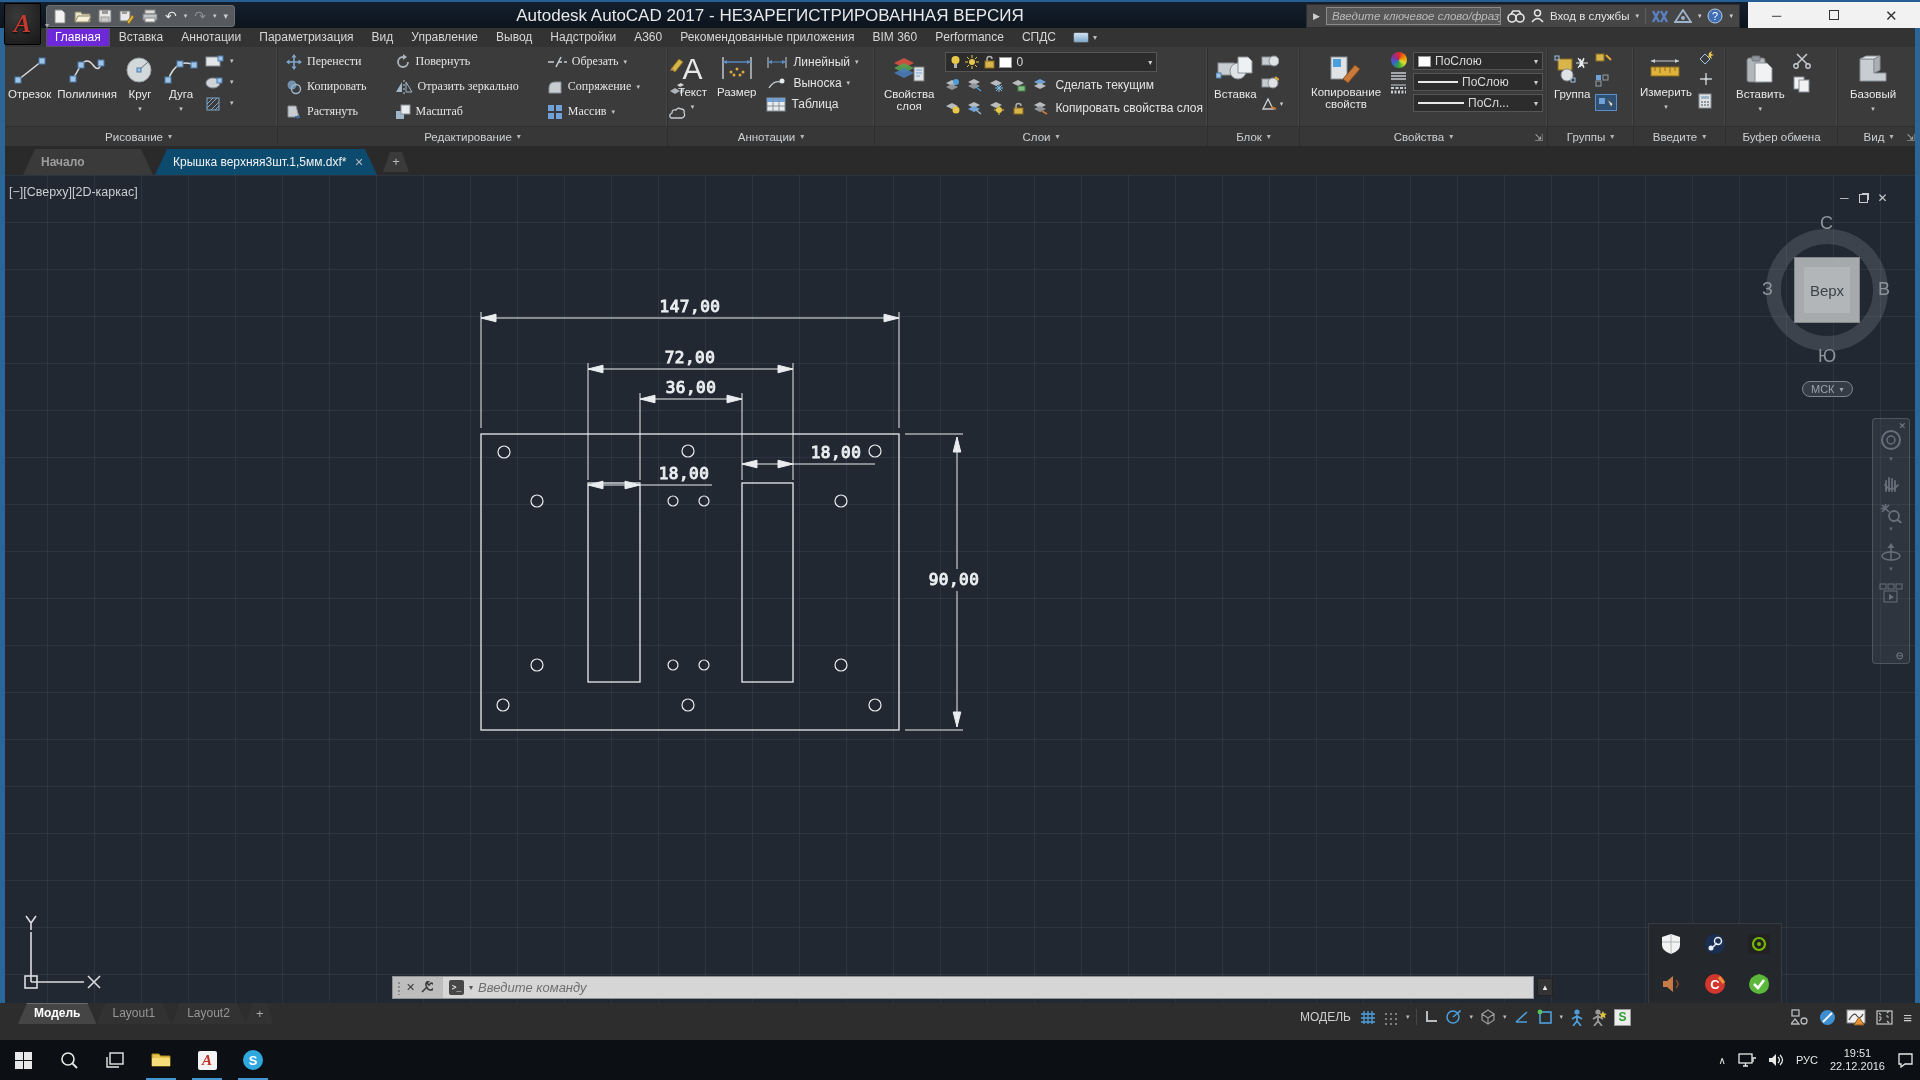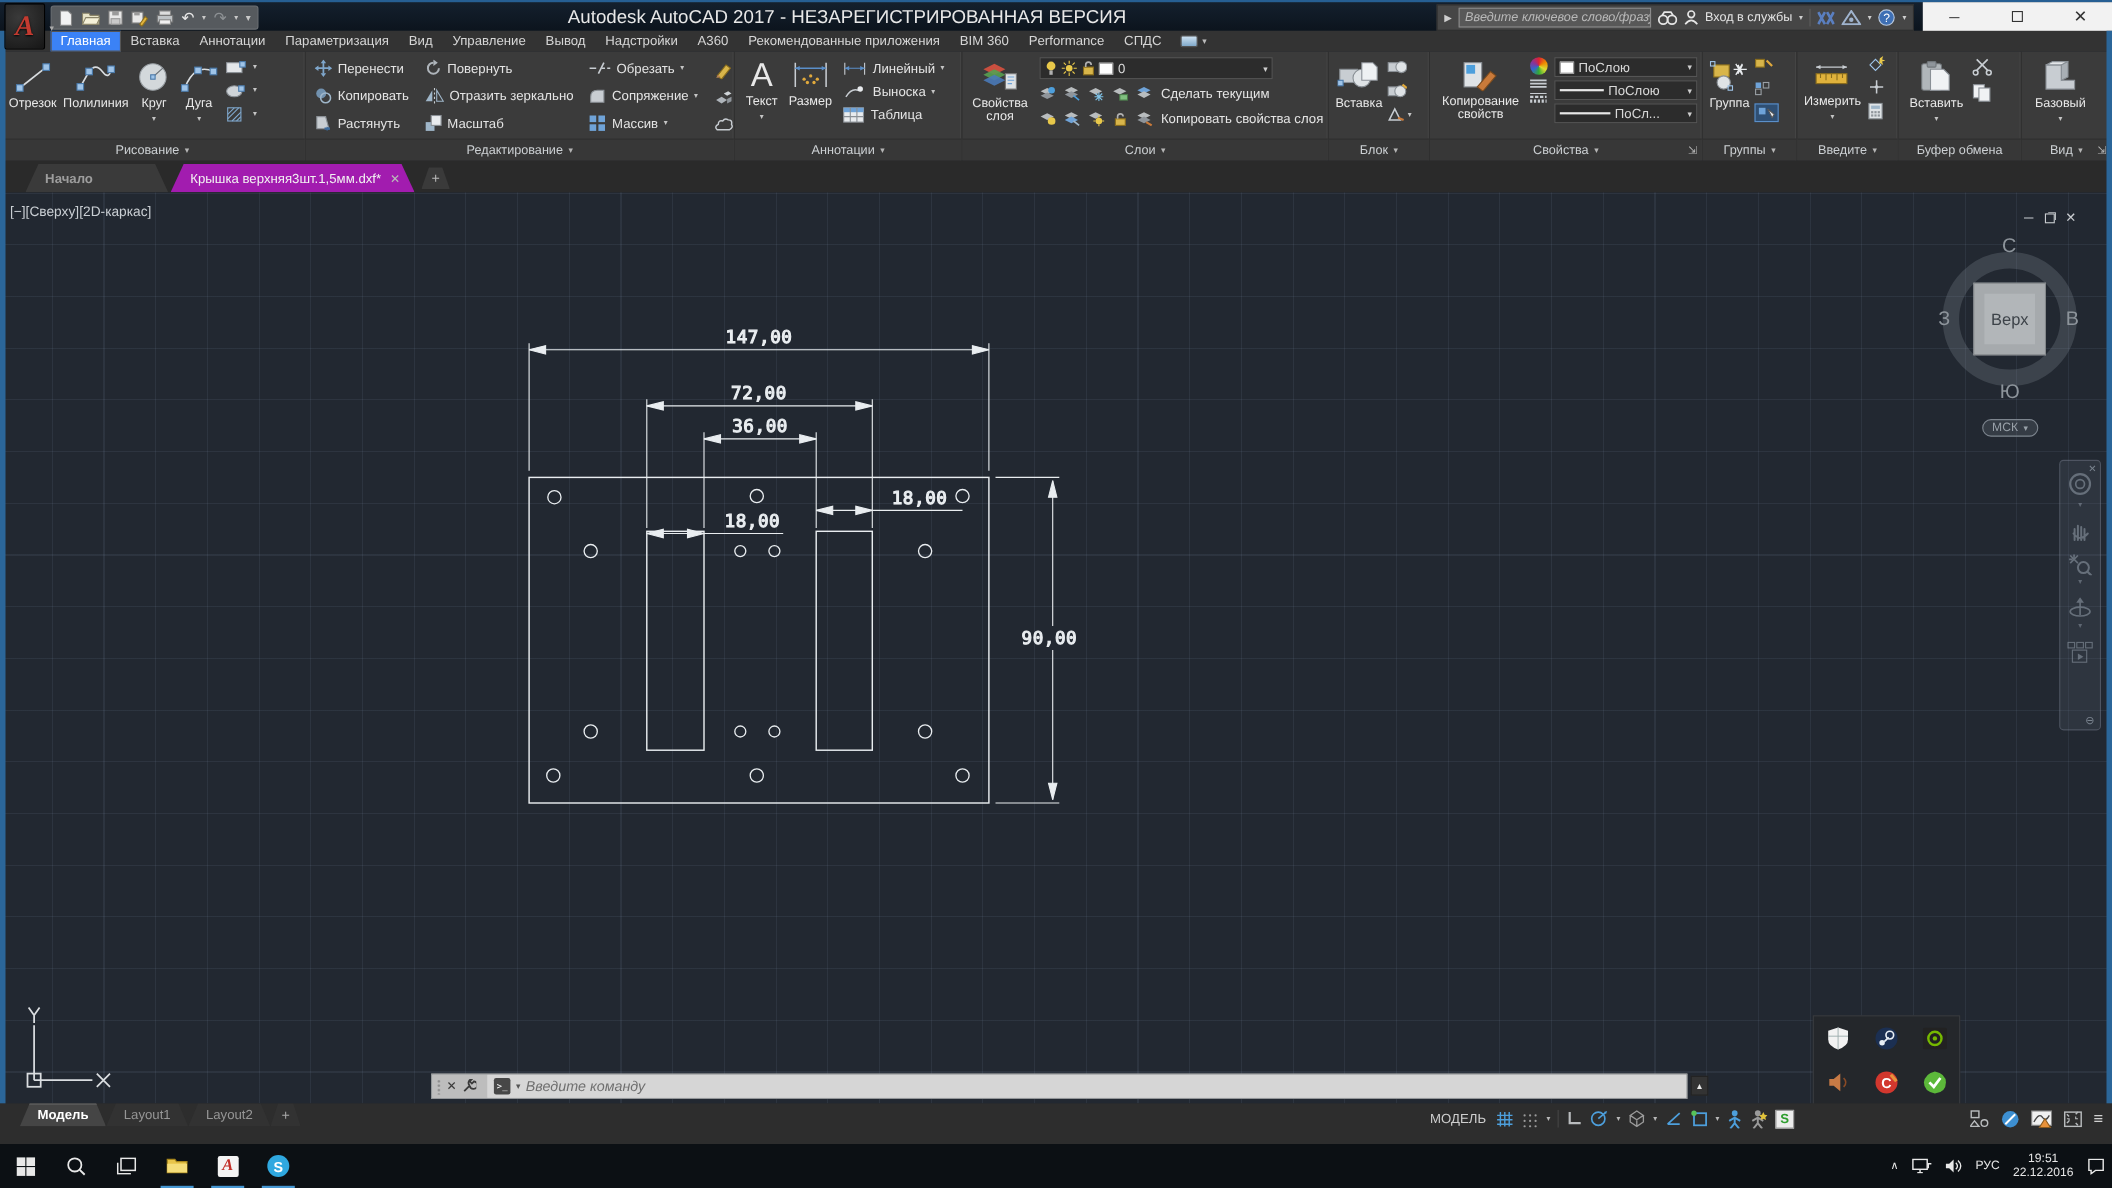--- a/index.html
+++ b/index.html
@@ -34,21 +34,21 @@
   .searchbox { width:175px; height:18px; background:#585858; border:1px solid #8b8b8b;
     color:#b9b9b9; font-style:italic; font-size:11.5px; line-height:16px; padding:0 5px;
     white-space:nowrap; overflow:hidden; }
   .ic-label { color:#e3e3e3; font-size:11.5px; white-space:nowrap; }
   .ic-sep { width:1px; height:16px; background:#5e5e5e; }
 
   
   .ribbon-tabs { position:absolute; left:0; top:28px; width:1920px; height:19px; background:#333333;
     display:flex; align-items:stretch; padding-left:46px; }
   .rtab { color:#d6d6d6; font-size:12px; line-height:19px; padding:0 9px; white-space:nowrap; }
-  .rtab.active { background:#3b82f6; color:#fff; box-shadow:inset 0 0 0 1px #555; }
+  .rtab.active { background:#6d28d9; color:#fff; box-shadow:inset 0 0 0 1px #555; }
   .rtab-tool { display:flex; align-items:center; gap:4px; padding:0 8px; }
   .rtab-tool .pic { width:16px; height:11px; background:linear-gradient(#cfe3f2,#7fa8c9); border:1px solid #555; border-radius:2px; }
   .rtab-tool .dd { color:#bbb; font-size:8px; }
 
   
   .ribbon { position:absolute; left:0; top:47px; width:1920px; height:99px; background:#3b3b3b; display:flex; }
   .rpanel { position:relative; height:99px; border-right:1px solid #2f2f2f; box-shadow:inset -1px 0 0 #474747; }
   .plabel { position:absolute; left:0; right:0; bottom:0; height:20px; background:#373737;
     border-top:1px solid #303030; color:#ccd0d3; font-size:11.5px; display:flex;
     align-items:center; justify-content:center; gap:5px; }
@@ -64,21 +64,21 @@
     color:#d9d9d9; font-size:12px; padding:0 4px; }
   .combo .dd { margin-left:auto; color:#cfcfcf; font-size:8px; }
   .swatch { width:13px; height:11px; background:#fff; border:1px solid #999; }
   .ltline { width:56px; height:0; border-top:2px solid #e8e8e8; }
 
   
   .filetabs { position:absolute; left:5px; top:146px; width:1910px; height:29px; background:#2a2a2a; }
   .ftab { position:absolute; top:3px; height:26px; display:flex; align-items:center; gap:8px;
     font-size:12px; padding:0 18px; clip-path:polygon(12px 0, calc(100% - 12px) 0, 100% 100%, 0 100%); }
   .ftab.inactive { background:#3a3a3a; color:#9d9d9d; }
-  .ftab.active { background:#a21caf; color:#f2f2f2; }
+  .ftab.active { background:#0c4a6e; color:#f2f2f2; }
   .ftab .close { color:#b9b9b9; font-size:11px; }
   .ftab-plus { position:absolute; top:6px; width:26px; height:20px; background:#3a3a3a; color:#b9b9b9;
     text-align:center; line-height:20px; font-size:13px; clip-path:polygon(7px 0, calc(100% - 7px) 0, 100% 100%, 0 100%); }
 
   
   .canvas { position:absolute; left:0; top:175px; width:1920px; height:828px; background:#222831;
     background-image:
       repeating-linear-gradient(to right, rgba(140,160,190,0.10) 0 1px, transparent 1px 47px),
       repeating-linear-gradient(to bottom, rgba(140,160,190,0.10) 0 1px, transparent 1px 47px); }
   .edge-strip { position:absolute; width:5px; top:28px; height:1012px; background:#2b6699; z-index:5; }
@@ -320,21 +320,21 @@
           </div>
         </div>
       </div>
       <div class="plabel">
           <span>Рисование</span>
           <span class="dd">▾</span>
         </div>
     </div>
 
     <div class="rpanel" style="width:390px">
-      <div style="display:flex; padding:2px 4px 0 8px; gap:14px;">
+      <div style="display:flex; padding:2px 4px 0 8px; gap:28px;font-family:Liberation Serif, serif;">
         <div>
           <div class="rowbtn">
             <svg width="16" height="16">
                 <path d="M8,0 L10.5,3.5 H5.5 Z M8,16 L5.5,12.5 h5 Z M0,8 L3.5,5.5 v5 Z M16,8 L12.5,10.5 v-5 Z" fill="#7fa7cc"></path>
                 <path d="M8,3 v10 M3,8 h10" stroke="#7fa7cc" stroke-width="1.6"></path>
               </svg>
             <span>Перенести</span>
             </div>
           <div class="rowbtn">
             <svg width="16" height="16">

